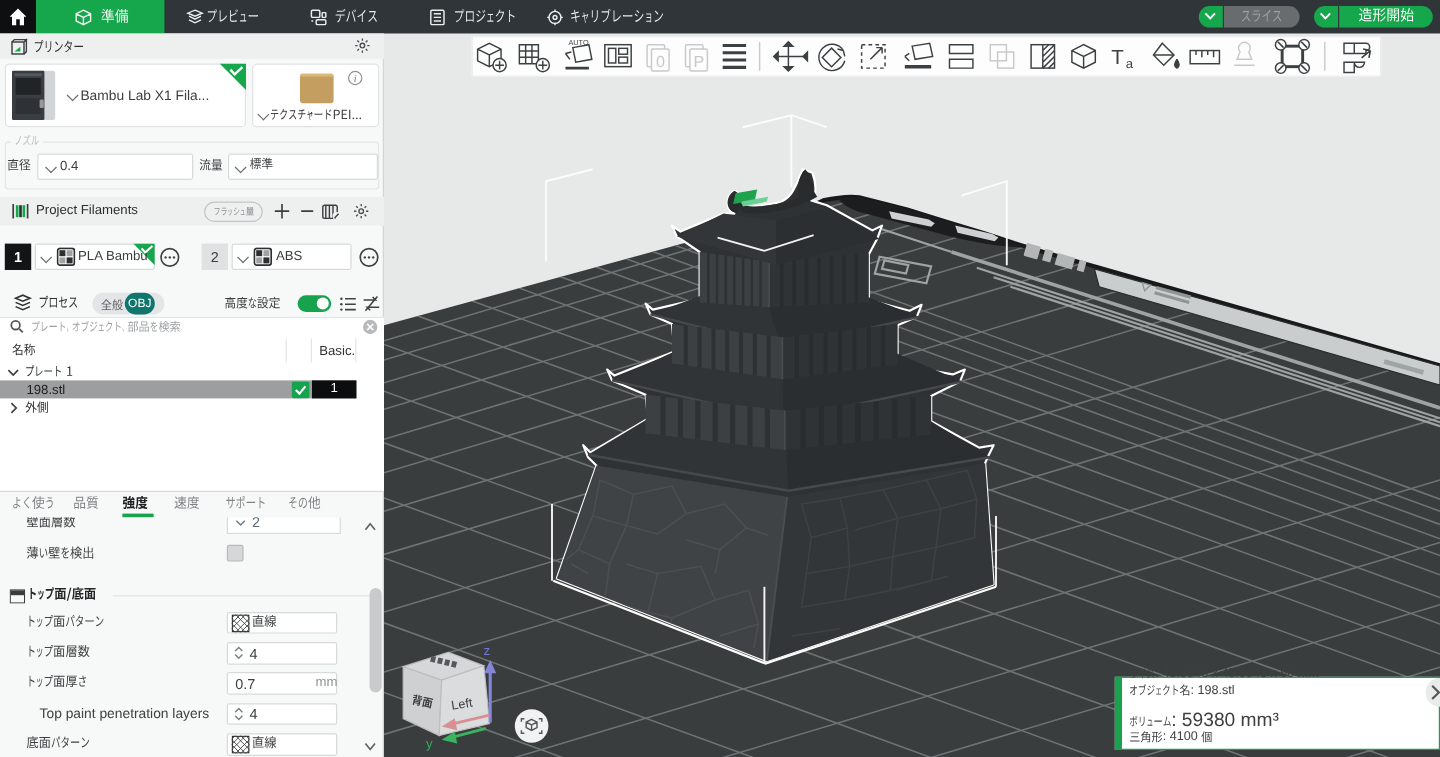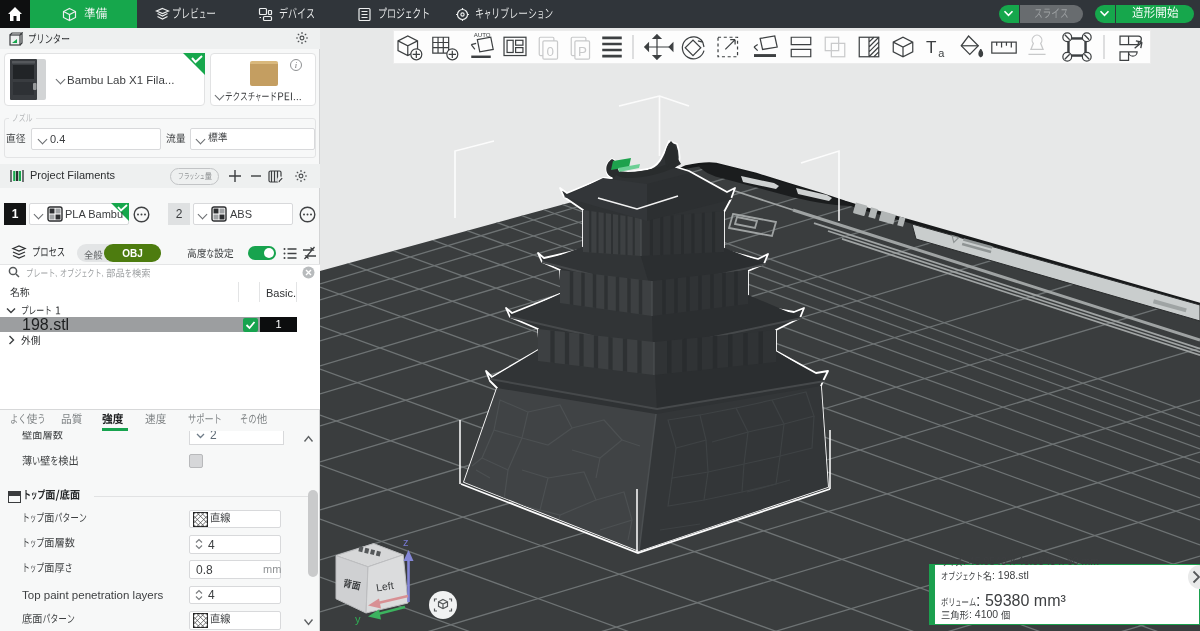--- a/index.html
+++ b/index.html
@@ -277,21 +277,21 @@
   </svg>
 <div class="abs" style="left:32px;top:246px"><svg class="jt" style="vertical-align:0px" width="33" height="14" viewBox="0 0 33 14" fill="#2b2d2f">
       <g transform="translate(0,10.1)">
         <path transform="translate(0.0,0.0) scale(0.00828,-0.01150)" d="M805 718C805 755 835 785 871 785C908 785 938 755 938 718C938 682 908 652 871 652C835 652 805 682 805 718ZM759 718C759 707 761 696 764 686L732 685C686 685 287 685 230 685C197 685 158 688 130 692V603C156 604 190 606 230 606C287 606 683 606 741 606C728 510 681 371 610 280C527 173 414 88 220 40L288 -35C472 22 591 115 682 232C761 335 810 496 831 601L833 612C845 608 858 606 871 606C933 606 984 656 984 718C984 780 933 831 871 831C809 831 759 780 759 718Z"></path>
         <path transform="translate(8.3,0.0) scale(0.00828,-0.01150)" d="M146 685C148 661 148 630 148 607C148 569 148 156 148 115C148 80 146 6 145 -7H231L229 51H775L774 -7H860C859 4 858 82 858 114C858 152 858 561 858 607C858 632 858 660 860 685C830 683 794 683 772 683C723 683 289 683 235 683C212 683 185 684 146 685ZM229 129V604H776V129Z"></path>
         <path transform="translate(16.6,0.0) scale(0.00828,-0.01150)" d="M886 575 827 621C815 614 796 608 774 603C732 594 557 558 387 525V681C387 710 389 744 394 773H299C304 744 306 711 306 681V510C200 490 105 473 60 467L75 384L306 432V129C306 30 340 -18 526 -18C651 -18 751 -10 840 2L844 88C744 69 648 59 532 59C412 59 387 81 387 150V448L765 524C735 464 662 354 587 286L657 244C737 327 816 452 862 535C868 548 879 565 886 575Z"></path>
         <path transform="translate(24.8,0.0) scale(0.00828,-0.01150)" d="M800 669 749 708C733 703 707 700 674 700C637 700 328 700 288 700C258 700 201 704 187 706V615C198 616 253 620 288 620C323 620 642 620 678 620C653 537 580 419 512 342C409 227 261 108 100 45L164 -22C312 45 447 155 554 270C656 179 762 62 829 -27L899 33C834 112 712 242 607 332C678 422 741 539 775 625C781 639 794 661 800 669Z"></path>
       </g>
     </svg></div>
 <div class="abs" style="left:77px;top:244px;width:60px;height:18px;background:#e3e5e6;border-radius:9px"></div>
-<div class="abs" style="left:104px;top:244px;width:57px;height:18px;background:#4d7c0f;border-radius:9px;display:flex;align-items:center;justify-content:center;color:#fff;font-size:10px;font-weight:bold">OBJ</div>
+<div class="abs" style="left:104px;top:244px;width:25px;height:18px;background:#0f766e;border-radius:9px;display:flex;align-items:center;justify-content:center;color:#fff;font-size:10px;font-weight:normal">OBJ</div>
 <div class="abs" style="left:84px;top:248px"><svg class="jt" style="vertical-align:0px" width="19" height="12" viewBox="0 0 19 12" fill="#5e6163">
       <g transform="translate(0,8.8)">
         <path transform="translate(0.0,0.0) scale(0.00930,-0.01000)" d="M496 767C586 641 762 493 916 403C930 425 948 450 966 469C810 547 635 694 530 842H454C377 711 210 552 37 457C54 442 75 415 85 398C253 496 415 645 496 767ZM76 16V-52H929V16H536V181H840V248H536V404H802V471H203V404H458V248H158V181H458V16Z"></path>
         <path transform="translate(9.3,0.0) scale(0.00930,-0.01000)" d="M230 311V75H280V311ZM206 581C231 539 253 482 260 445L311 466C303 503 281 559 253 600ZM539 800V671C539 607 529 531 455 474C471 465 498 442 509 429C590 494 606 591 606 669V734H761V574C761 519 766 503 780 490C794 478 815 473 835 473C845 473 872 473 885 473C900 473 920 476 931 482C944 487 954 498 959 514C965 529 968 572 970 609C951 614 927 626 914 638C913 599 912 570 910 556C908 545 904 538 900 536C896 533 887 532 878 532C870 532 857 532 850 532C844 532 838 533 834 536C830 539 830 550 830 569V800ZM823 335C796 260 754 196 703 142C652 198 612 263 585 335ZM485 403V335H576L523 322C554 236 597 159 653 96C589 43 514 4 436 -19C451 -34 469 -63 478 -82C560 -53 637 -12 704 44C767 -11 841 -54 928 -80C939 -61 959 -32 975 -18C890 4 817 42 756 93C827 169 883 266 914 389L867 405L853 403ZM350 641V415L170 396V641ZM233 840C226 801 211 744 196 702H109V390L36 383L44 319L109 327C109 208 101 59 34 -45C50 -52 77 -69 88 -80C159 32 170 204 170 334L350 354V-3C350 -15 346 -19 334 -19C323 -20 287 -20 246 -19C254 -36 264 -63 267 -80C325 -80 360 -79 384 -69C406 -58 413 -38 413 -3V361L460 366L459 427L413 422V702H266C280 738 298 782 313 824Z"></path>
       </g>
     </svg></div>
 <div class="abs" style="left:187px;top:247px"><svg class="jt" style="vertical-align:0px" width="47" height="13" viewBox="0 0 47 13" fill="#3b3d3f">
       <g transform="translate(0,9.2)">
         <path transform="translate(0.0,0.0) scale(0.00977,-0.01050)" d="M303 568H695V472H303ZM231 623V416H770V623ZM456 841V745H65V679H934V745H533V841ZM110 354V-80H183V290H822V11C822 -3 818 -7 800 -8C784 -9 727 -9 662 -7C672 -28 683 -57 686 -78C769 -78 823 -78 856 -66C888 -54 897 -32 897 10V354ZM376 170H624V68H376ZM310 225V-38H376V13H691V225Z"></path>
         <path transform="translate(9.8,0.0) scale(0.00977,-0.01050)" d="M386 647V560H225V498H386V332H775V498H937V560H775V647H701V560H458V647ZM701 498V392H458V498ZM758 206C716 154 658 112 589 79C521 113 464 155 425 206ZM239 268V206H391L353 191C393 134 447 86 511 47C416 14 309 -6 200 -17C212 -33 227 -62 232 -80C358 -65 480 -38 587 7C682 -37 795 -66 917 -82C927 -63 945 -33 961 -17C854 -6 753 15 667 46C752 95 822 160 867 246L820 271L807 268ZM121 741V452C121 307 114 103 31 -40C49 -48 80 -68 93 -81C180 70 193 297 193 452V673H943V741H568V840H491V741Z"></path>
@@ -358,21 +358,21 @@
 <div class="abs" style="left:21px;top:304px"><svg class="jt" style="vertical-align:0px" width="40" height="13" viewBox="0 0 40 13" fill="#2f3133">
       <g transform="translate(0,9.2)">
         <path transform="translate(0.0,0.0) scale(0.00756,-0.01050)" d="M805 718C805 755 835 785 871 785C908 785 938 755 938 718C938 682 908 652 871 652C835 652 805 682 805 718ZM759 718C759 707 761 696 764 686L732 685C686 685 287 685 230 685C197 685 158 688 130 692V603C156 604 190 606 230 606C287 606 683 606 741 606C728 510 681 371 610 280C527 173 414 88 220 40L288 -35C472 22 591 115 682 232C761 335 810 496 831 601L833 612C845 608 858 606 871 606C933 606 984 656 984 718C984 780 933 831 871 831C809 831 759 780 759 718Z"></path>
         <path transform="translate(7.6,0.0) scale(0.00756,-0.01050)" d="M222 32 280 -18C296 -8 311 -3 322 0C571 72 777 196 907 357L862 427C738 266 506 134 315 86C315 137 315 558 315 653C315 682 318 719 322 744H223C227 724 232 679 232 653C232 558 232 143 232 81C232 61 229 48 222 32Z"></path>
         <path transform="translate(15.1,0.0) scale(0.00819,-0.01050)" d="M102 433V335C133 338 186 340 241 340C316 340 715 340 790 340C835 340 877 336 897 335V433C875 431 839 428 789 428C715 428 315 428 241 428C185 428 132 431 102 433Z"></path>
         <path transform="translate(23.3,0.0) scale(0.00756,-0.01050)" d="M337 88C337 51 335 2 330 -30H427C423 3 421 57 421 88L420 418C531 383 704 316 813 257L847 342C742 395 552 467 420 507V670C420 700 424 743 427 774H329C335 743 337 698 337 670C337 586 337 144 337 88Z"></path>
         <path transform="translate(34.0,0.0) scale(0.01050,-0.01050)" d="M88 0H490V76H343V733H273C233 710 186 693 121 681V623H252V76H88Z"></path>
       </g>
     </svg></div>
 <div class="abs" style="left:0;top:317px;width:297px;height:15px;background:#9c9ea0"></div>
-<div class="abs" style="left:22px;top:318px;font-size:16px;color:#1d1f20;line-height:14px">198.stl</div>
+<div class="abs" style="left:22px;top:318px;font-size:11px;color:#1d1f20;line-height:14px">198.stl</div>
 <svg class="abs" style="left:243px;top:318px" width="15" height="14" viewBox="0 0 15 14">
     <rect width="15" height="14" rx="2" fill="#17a34e"></rect>
     <path d="M3.5 7l3 3l5-6" stroke="#fff" stroke-width="1.8" fill="none"></path>
   </svg>
 <div class="abs" style="left:260px;top:317px;width:37px;height:15px;background:#0c0d0e;color:#fff;font-size:11px;text-align:center;line-height:15px">1</div>
 <svg class="abs" style="left:8px;top:335px" width="7" height="10" viewBox="0 0 7 10" fill="none" stroke="#3c3e40" stroke-width="1.4">
     <path d="M1.5 1L5.5 5L1.5 9"></path>
   </svg>
 <div class="abs" style="left:21px;top:334px"><svg class="jt" style="vertical-align:0px" width="20" height="13" viewBox="0 0 20 13" fill="#2f3133">
       <g transform="translate(0,9.2)">
@@ -506,23 +506,23 @@
       <g transform="translate(0,9.7)">
         <path transform="translate(0.0,0.0) scale(0.00792,-0.01100)" d="M337 88C337 51 335 2 330 -30H427C423 3 421 57 421 88L420 418C531 383 704 316 813 257L847 342C742 395 552 467 420 507V670C420 700 424 743 427 774H329C335 743 337 698 337 670C337 586 337 144 337 88Z"></path>
         <path transform="translate(7.9,0.0) scale(0.00638,-0.01100)" d="M483 576 410 551C430 506 477 379 488 334L562 360C549 404 500 536 483 576ZM845 520 759 547C744 419 692 292 621 205C539 102 412 26 296 -8L362 -75C474 -32 596 45 688 163C760 253 803 360 830 470C834 483 838 499 845 520ZM251 526 177 497C196 462 251 324 266 272L342 300C323 352 271 483 251 526Z"></path>
         <path transform="translate(14.3,0.0) scale(0.00792,-0.01100)" d="M805 718C805 755 835 785 871 785C908 785 938 755 938 718C938 682 908 652 871 652C835 652 805 682 805 718ZM759 718C759 707 761 696 764 686L732 685C686 685 287 685 230 685C197 685 158 688 130 692V603C156 604 190 606 230 606C287 606 683 606 741 606C728 510 681 371 610 280C527 173 414 88 220 40L288 -35C472 22 591 115 682 232C761 335 810 496 831 601L833 612C845 608 858 606 871 606C933 606 984 656 984 718C984 780 933 831 871 831C809 831 759 780 759 718Z"></path>
         <path transform="translate(22.2,0.0) scale(0.01023,-0.01100)" d="M389 334H601V221H389ZM389 395V506H601V395ZM389 160H601V43H389ZM58 774V702H444C437 661 426 614 416 576H104V-80H176V-27H820V-80H896V576H493L532 702H945V774ZM176 43V506H320V43ZM820 43H670V506H820Z"></path>
         <path transform="translate(32.5,0.0) scale(0.01023,-0.01100)" d="M368 500H771V434H368ZM368 614H771V549H368ZM296 665V382H844V665ZM542 217V161H212V101H542V-3C542 -16 537 -20 520 -20C504 -21 444 -21 380 -19C390 -37 402 -63 406 -81C488 -81 541 -81 574 -71C606 -62 615 -43 615 -4V101H956V161H615V170C699 199 792 243 857 290L812 329L796 325H293V270H713C678 250 636 232 596 217ZM132 788V493C132 336 123 116 34 -40C53 -47 85 -66 99 -78C192 85 206 327 206 493V718H943V788Z"></path>
         <path transform="translate(42.7,0.0) scale(0.00792,-0.01100)" d="M312 312 234 330C206 271 186 219 186 164C186 28 306 -41 496 -42C607 -42 692 -31 754 -20L758 60C688 44 602 34 500 35C352 36 265 78 265 173C265 221 282 264 312 312ZM158 631 160 551C317 538 461 538 580 549C614 466 662 378 701 321C665 325 591 331 535 336L529 269C601 264 722 253 770 242L811 298C796 315 781 332 767 351C730 403 686 480 655 557C722 566 801 580 862 598L853 676C785 653 702 637 630 627C610 685 592 751 584 798L499 787C508 761 517 730 524 709L554 619C444 611 305 613 158 631Z"></path>
       </g>
     </svg></div>
 <div class="inp" style="left:189px;top:560.0px;width:92px;height:18.5px;border-radius:2px"></div>
-<div class="abs" style="left:196px;top:562.5px;font-size:12px;color:#3c3e40">0.8</div>
+<div class="abs" style="left:196px;top:562.5px;font-size:12px;color:#3c3e40">0.7</div>
 <div class="abs" style="left:263px;top:563.0px;font-size:11px;color:#8e9193">mm</div>
-<div class="abs" style="left:22px;top:588.5px;font-size:11.5px;color:#3e4042">Top paint penetration layers</div>
+<div class="abs" style="left:33px;top:588.5px;font-size:11.5px;color:#3e4042">Top paint penetration layers</div>
 <div class="inp" style="left:189px;top:585.5px;width:92px;height:18.5px;border-radius:2px"></div>
 <svg class="abs" style="left:195px;top:588.5px" width="8" height="12" viewBox="0 0 8 12" fill="none" stroke="#7b7e80" stroke-width="1.2">
     <path d="M1 4.5L4 1.5L7 4.5 M1 7.5L4 10.5L7 7.5"></path>
   </svg>
 <div class="abs" style="left:208px;top:588.0px;font-size:12px;color:#3c3e40">4</div>
 <div class="abs" style="left:22px;top:613.0px"><svg class="jt" style="vertical-align:0px" width="53" height="14" viewBox="0 0 53 14" fill="#3e4042">
       <g transform="translate(0,9.7)">
         <path transform="translate(0.0,0.0) scale(0.01023,-0.01100)" d="M226 4V-63H674V4ZM803 644C702 614 525 586 367 570L312 586V141L216 131L225 62C331 75 481 92 624 111L623 177L383 149V328H623C653 99 724 -56 851 -56C917 -57 944 -18 955 122C936 128 910 142 894 156C890 56 881 15 856 15C777 14 721 136 695 328H948V395H688C684 443 681 495 680 549C747 561 809 575 861 590ZM383 395V510C455 517 533 526 607 537C608 488 611 440 616 395ZM121 739V450C121 305 114 101 31 -42C49 -50 80 -70 93 -83C180 68 193 295 193 450V671H952V739H568V840H491V739Z"></path>
         <path transform="translate(10.2,0.0) scale(0.01023,-0.01100)" d="M389 334H601V221H389ZM389 395V506H601V395ZM389 160H601V43H389ZM58 774V702H444C437 661 426 614 416 576H104V-80H176V-27H820V-80H896V576H493L532 702H945V774ZM176 43V506H320V43ZM820 43H670V506H820Z"></path>
         <path transform="translate(20.5,0.0) scale(0.00792,-0.01100)" d="M783 697C783 734 812 764 849 764C885 764 915 734 915 697C915 661 885 631 849 631C812 631 783 661 783 697ZM737 697C737 635 787 585 849 585C910 585 961 635 961 697C961 759 910 810 849 810C787 810 737 759 737 697ZM218 301C183 217 127 112 64 29L149 -7C205 73 259 176 296 268C338 370 373 518 387 580C391 602 399 631 405 653L316 672C303 556 261 404 218 301ZM710 339C752 232 798 97 823 -5L912 24C886 114 833 267 792 366C750 472 686 610 646 682L565 655C609 581 670 442 710 339Z"></path>

